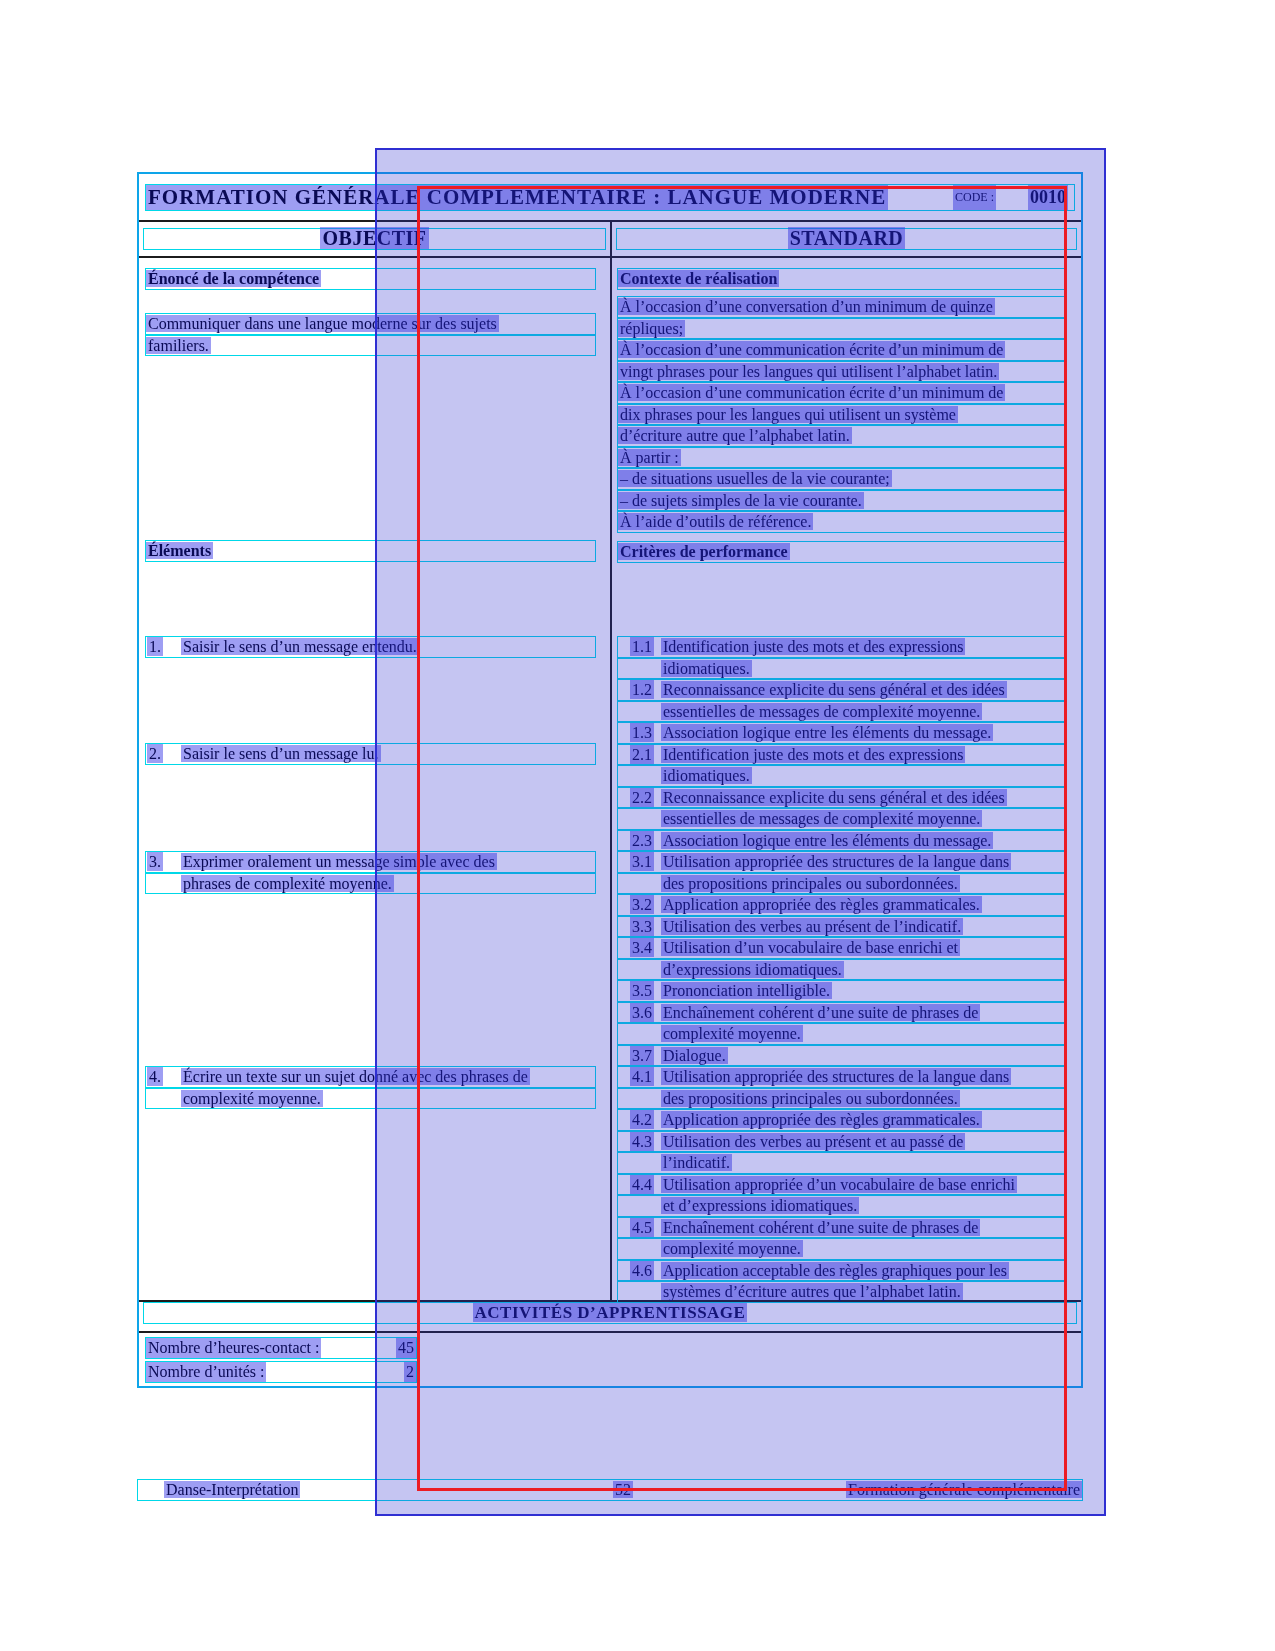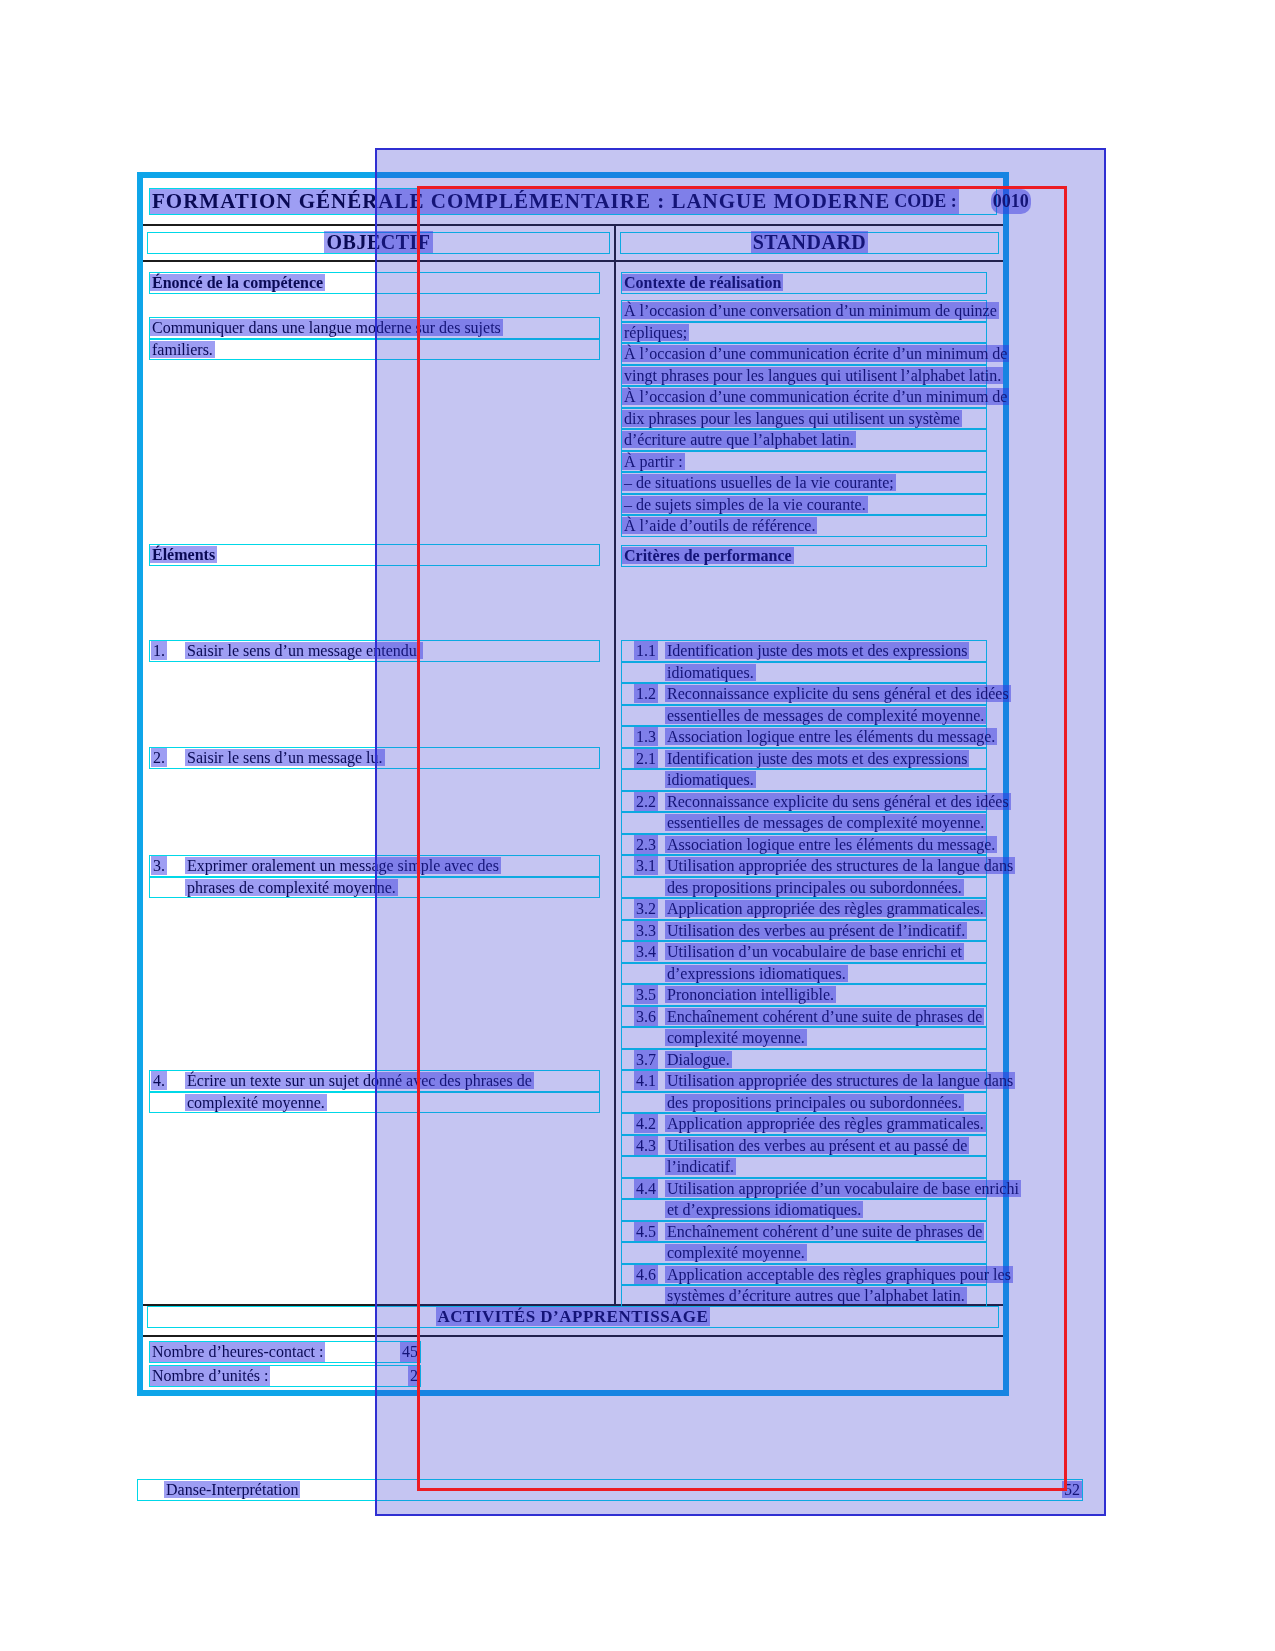--- a/index.html
+++ b/index.html
@@ -4,30 +4,30 @@
 <style>
   * { margin:0; padding:0; box-sizing:border-box; }
   html,body { background:#ffffff; }
   .page {
     position:relative; width:1275px; height:1651px; background:#ffffff;
     font-family:"Liberation Serif","DejaVu Serif",serif; color:#000;
     overflow:hidden;
   }
 
   
-  .doc-table { position:absolute; left:137px; top:172px; width:872px; border:6px solid #0ea5e9; background:#fff; }
+  .doc-table { position:absolute; left:137px; top:172px; width:946px; border:2px solid #0ea5e9; background:#fff; }
   .row { border-bottom:2px solid #1c1c1c; }
   .row:last-child { border-bottom:none; }
 
   .row-title { height:48px; display:flex; align-items:center; padding:0 6px; }
   .ln { position:relative; height:21.5px; line-height:19px; border:1px solid var(--cyan,#00d8e8); white-space:nowrap; font-size:16px; }
   .ln-title { display:flex; align-items:center; width:100%; height:27px; line-height:25px; }
   .t-title { font-size:21px; font-weight:bold; letter-spacing:1px; }
-  .code-label { margin-left:auto; font-weight:bold; font-size:18px; }
-  .code-value { margin-left:32px; margin-right:6px; font-weight:bold; font-size:18px;border-radius:10px; }
+  .code-label { margin-left:auto; font-weight:normal; font-size:12px; }
+  .code-value { margin-left:32px; margin-right:6px; font-weight:bold; font-size:18px; }
 
   .row-heads { height:36px; display:flex; }
   .cell-l { width:473px; border-right:2px solid #1c1c1c; }
   .cell-r { flex:1; }
   .head-cell { display:flex; align-items:center; padding:0 4px; }
   .head-cell .ln { flex:1; text-align:center; }
   .h2 { font-size:20px; font-weight:bold; letter-spacing:0.5px; }
 
   .row-content { height:1044px; display:flex; }
   .content-cell { position:relative; height:100%; }
@@ -207,18 +207,19 @@
         <span class="hl">Nombre d’unités :</span>
         <span class="hl">2</span>
       </div>
     </div>
   </div>
 
   <div class="footer">
     <div class="ln foot-ln">
       <span class="fcell l"><span class="hl">Danse-Interprétation</span></span>
       <span class="fcell c"><span class="hl">52</span></span>
+      <span class="fcell r"><span class="hl">Formation générale complémentaire</span></span>
     </div>
   </div>
 
   <div class="ov-blue"></div>
   <div class="ov-red"></div>
 </div>
 
 </body></html>

